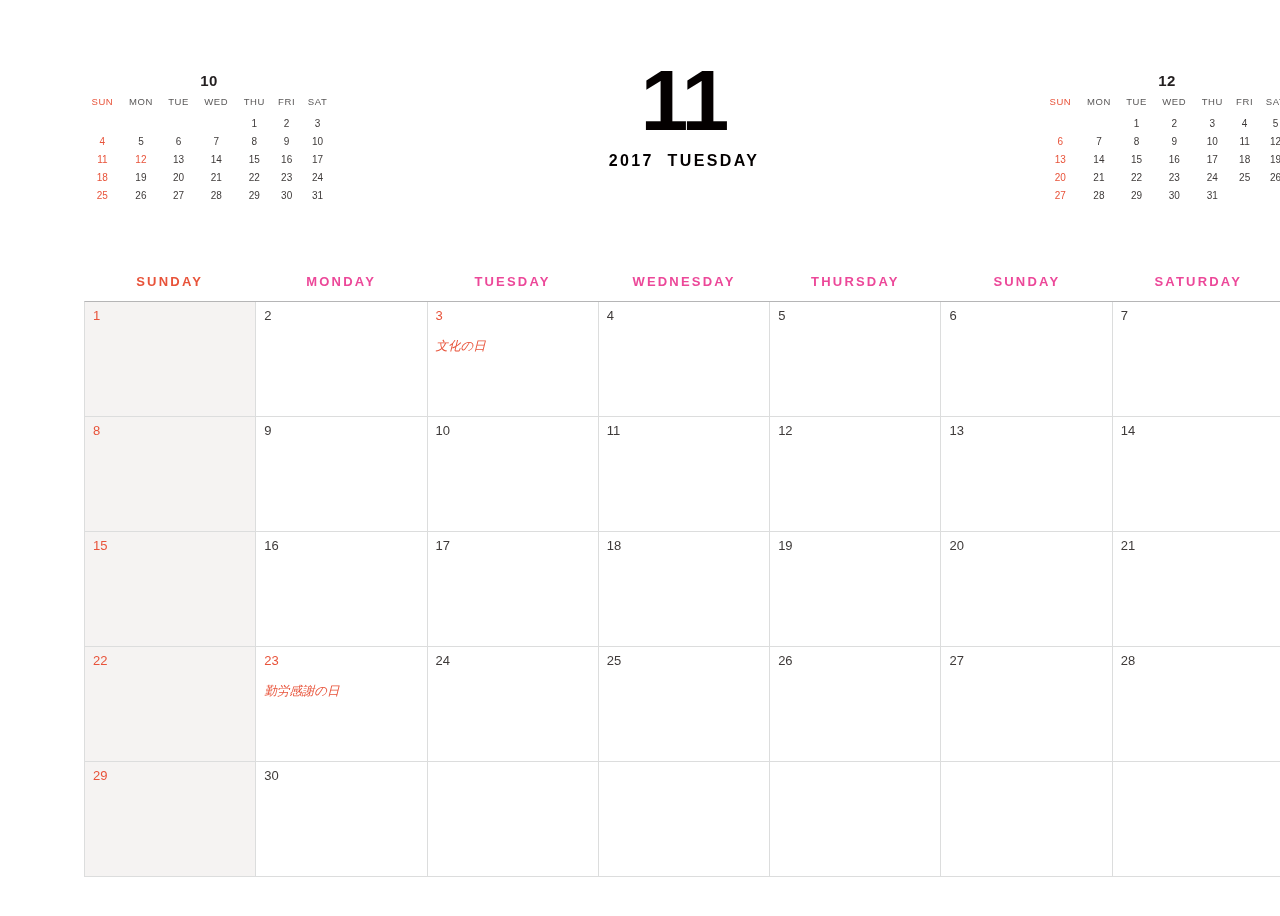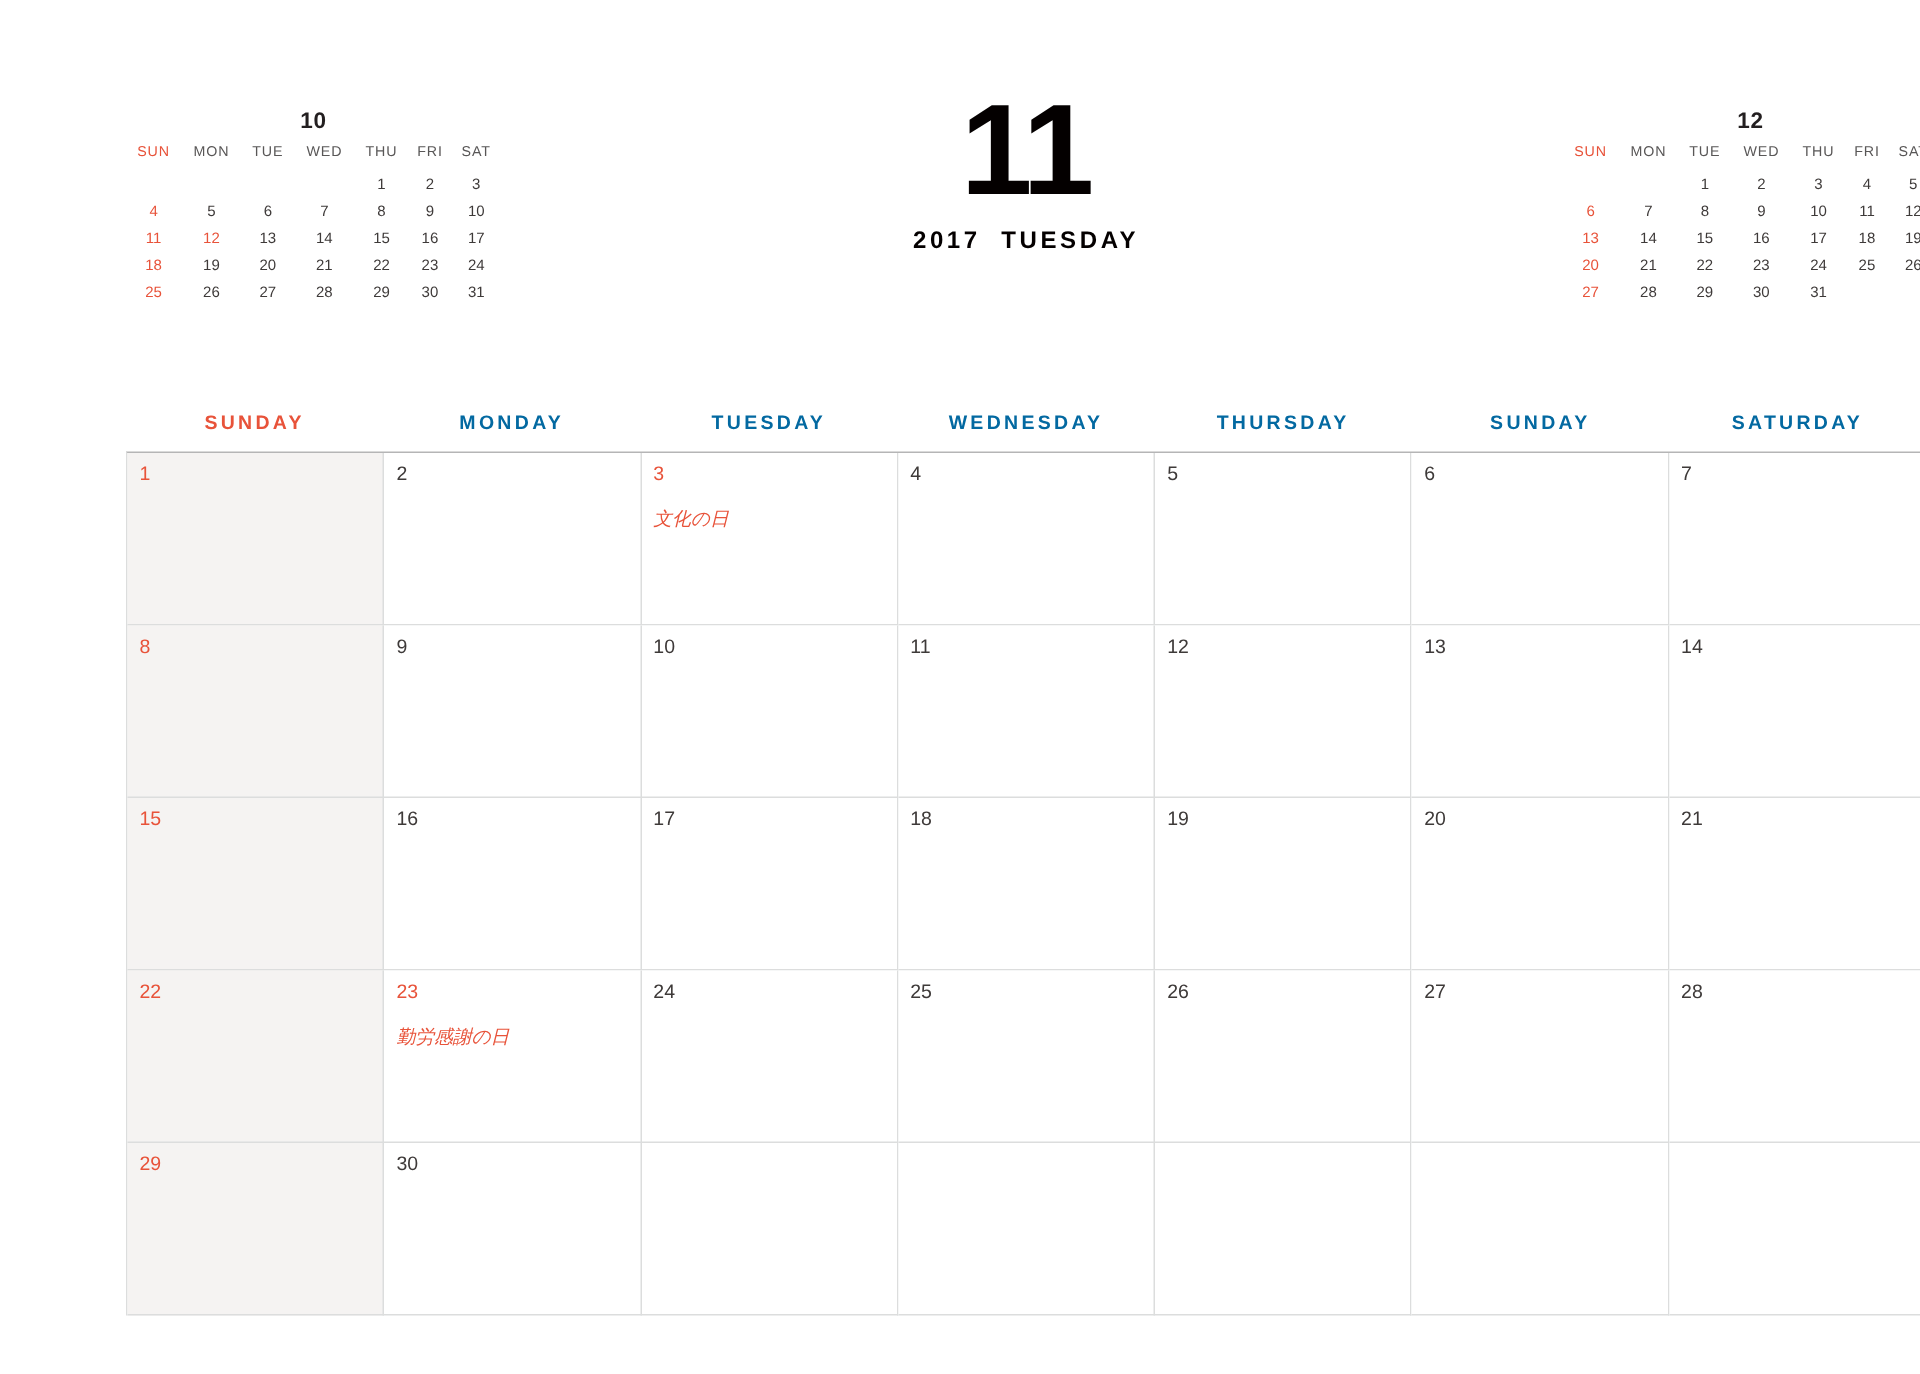--- a/index.html
+++ b/index.html
@@ -96,21 +96,21 @@
     display: grid;
     grid-template-columns: repeat(7, 1fr);
     height: 39px;
     align-items: center;
   }
   .dow {
     font-size: 13px;
     font-weight: bold;
     letter-spacing: 2.2px;
     text-align: center;
-    color: #0369a1;
+    color: #ec4899;
   }
   .dow.sun { color: #e8533a; }
 
   
   .weeks {
     border-top: 1px solid #b5b5b6;
     border-left: 1px solid #dcdddd;
   }
   .week {
     display: grid;

